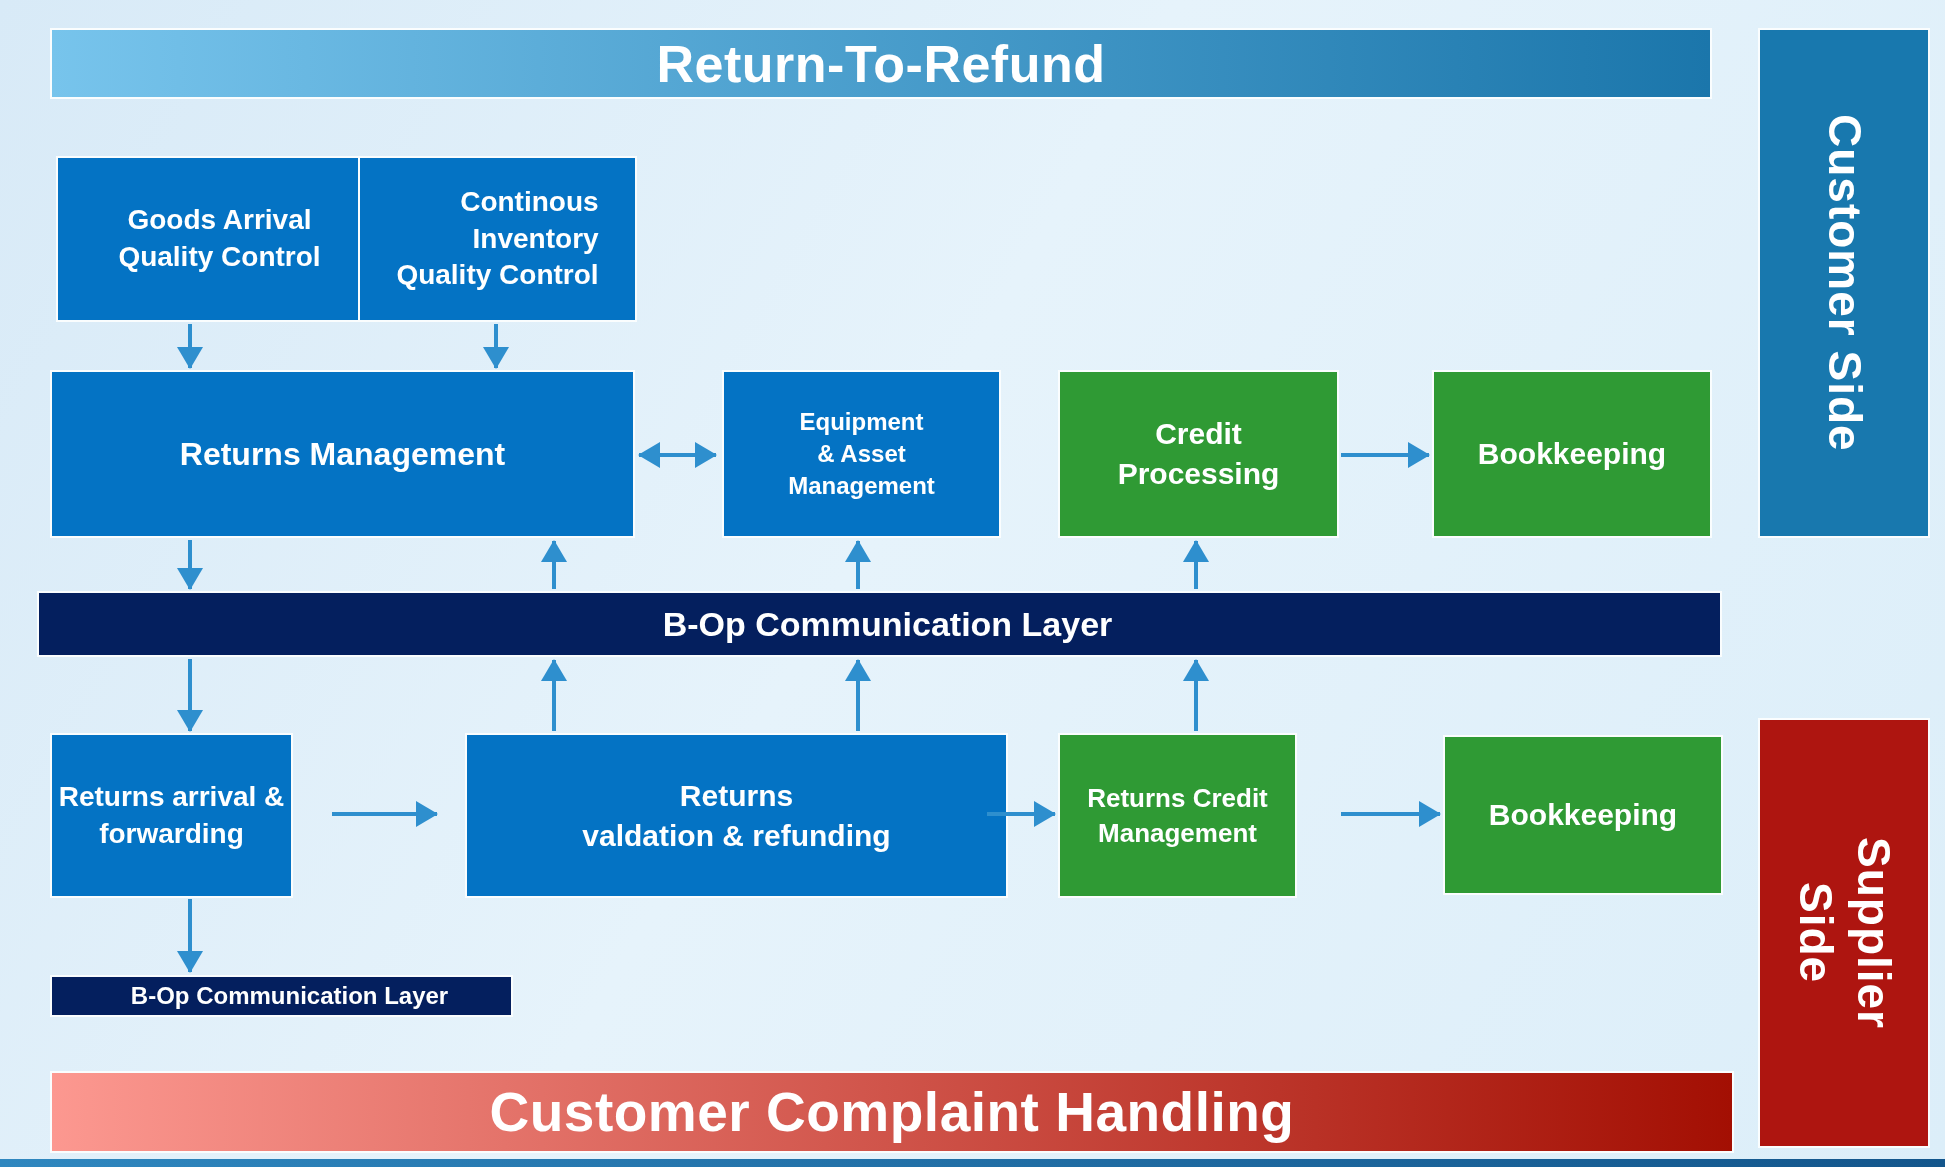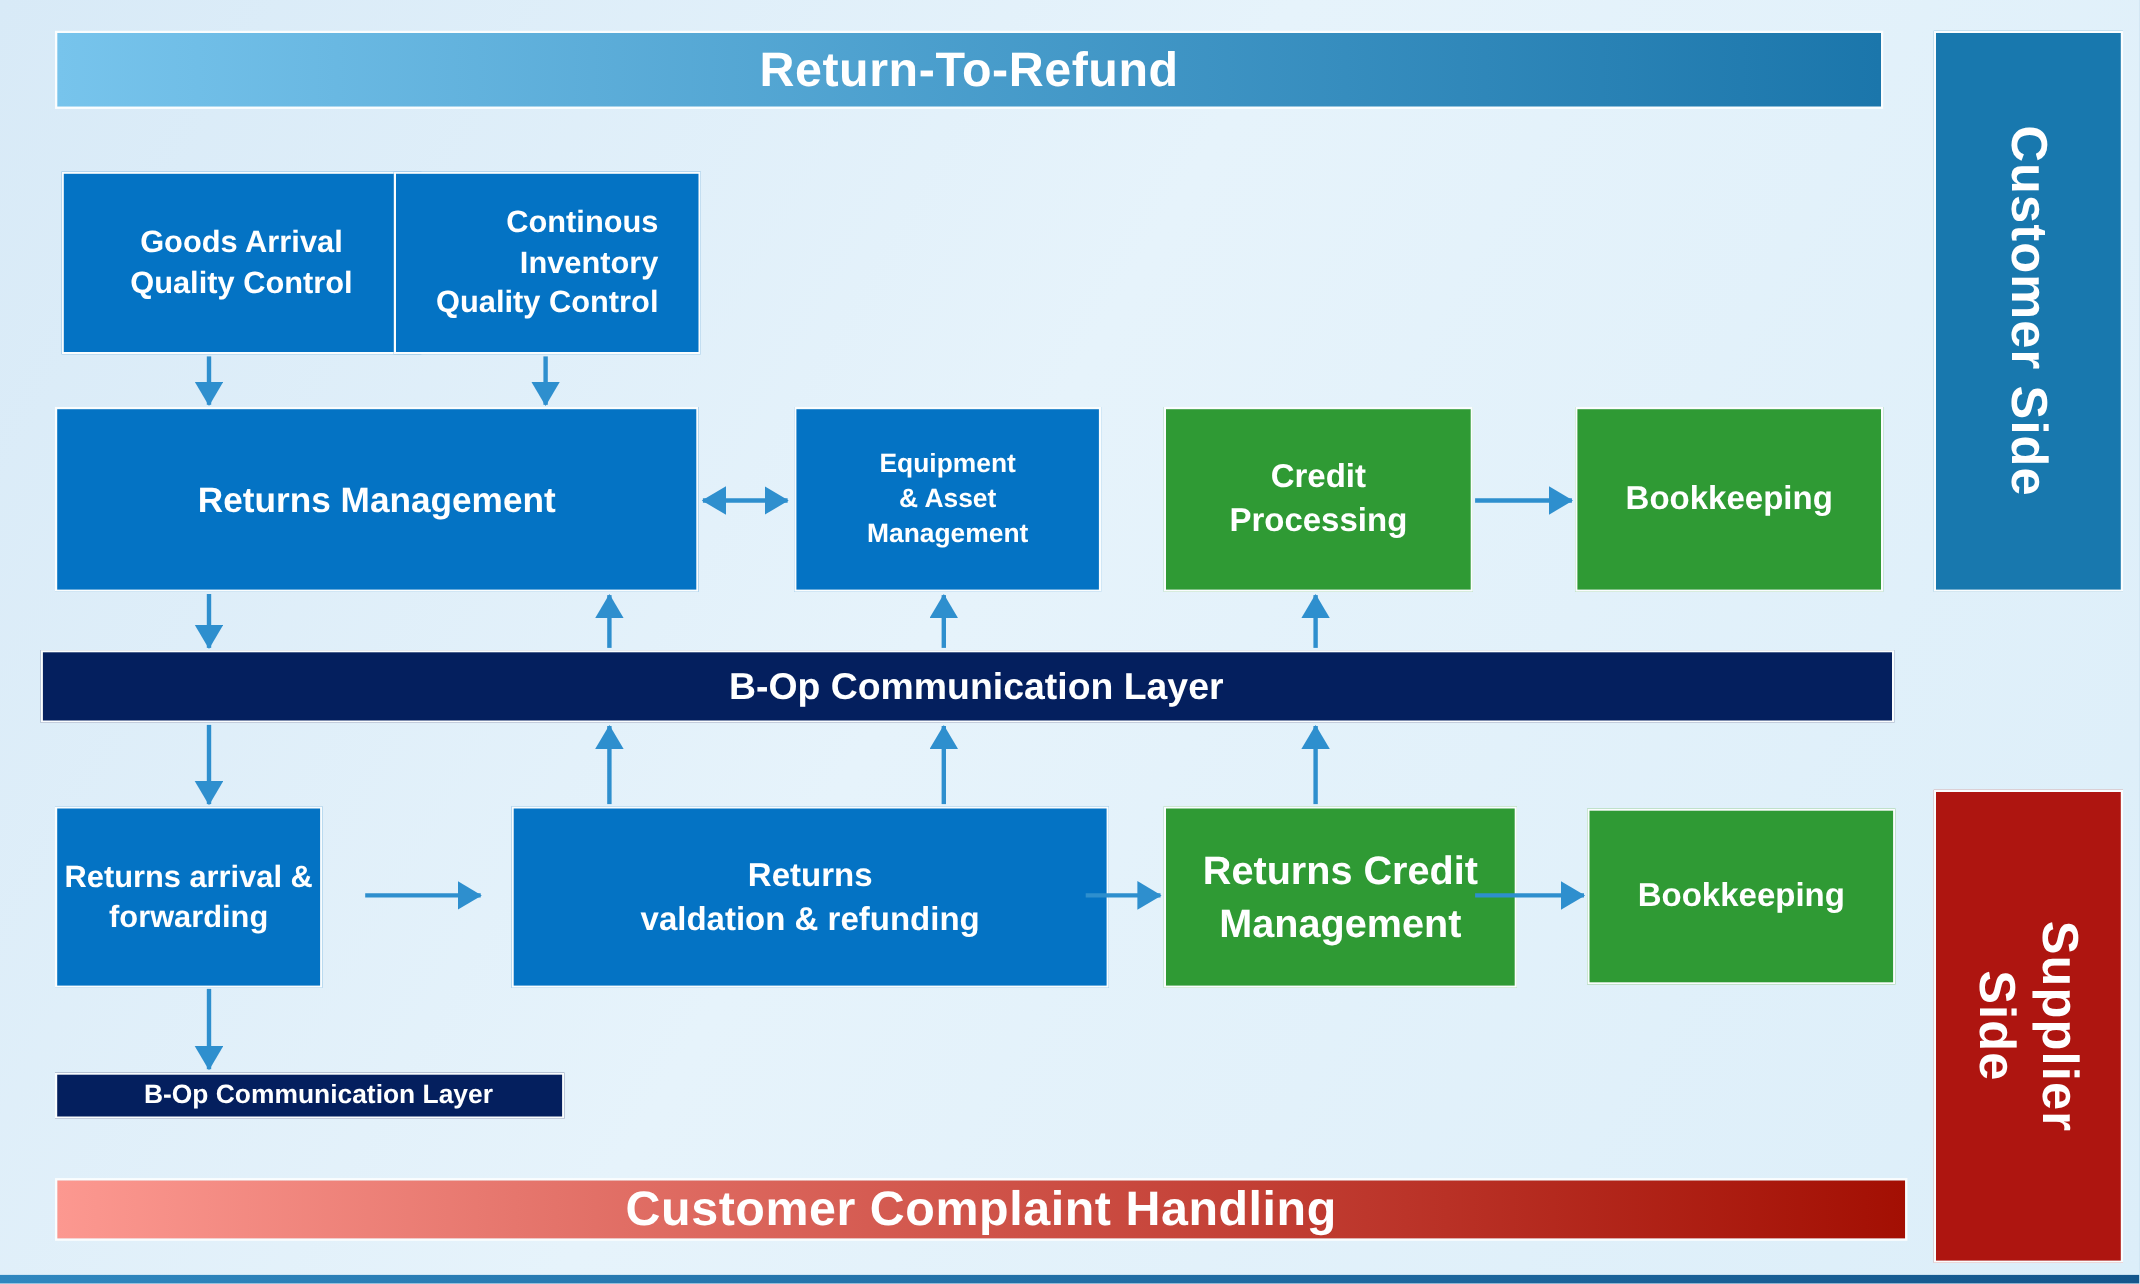--- a/index.html
+++ b/index.html
@@ -11,26 +11,26 @@
   
   .band,.node,.banner{
     position:absolute;box-sizing:border-box;
     border:2px solid #fafdfe;
     display:flex;align-items:center;justify-content:center;
     color:#ffffff;font-weight:700;
   }
   .header-bar{
     left:50px;top:28px;width:1662px;height:71px;
     background:linear-gradient(90deg,var(--header-gradient-start,#77C4EC) 0%,var(--header-gradient-end,#1B76AB) 100%);
-    font-size:44px;letter-spacing:0.5px;
+    font-size:52px;letter-spacing:0.5px;
   }
   .complaint-bar{
-    left:50px;top:1071px;width:1684px;height:57px;
+    left:50px;top:1071px;width:1684px;height:82px;
     background:linear-gradient(90deg,var(--complaint-gradient-start,#FC9890) 0%,var(--complaint-gradient-end,#A30F03) 100%);
-    font-size:44px;letter-spacing:0.5px;
+    font-size:55px;letter-spacing:0.5px;
   }
   .navybar{background:var(--bar-navy,#041F5E);padding-left:16px;}
   .bop-main{left:37px;top:591px;width:1685px;height:66px;font-size:34px;}
   .bop-small{left:50px;top:975px;width:463px;height:42px;font-size:24px;}
   .node{font-size:28px;line-height:1.32;text-align:center;}
   .node .label{white-space:pre-line;}
   .blue{background:var(--box-blue,#0473C4);}
   .green{background:var(--box-green,#2F9A34);}
   .banner.customer{left:1758px;top:28px;width:172px;height:510px;background:var(--banner-blue,#1878AE);}
   .banner.supplier{left:1758px;top:718px;width:172px;height:430px;background:var(--banner-red,#AE1510);}
@@ -92,21 +92,21 @@
   </div>
 
   <div class="node blue" style="left:50px;top:733px;width:243px;height:165px;">
     <span class="label">Returns arrival &amp;
 forwarding</span>
   </div>
   <div class="node blue" style="left:443px;top:733px;width:543px;height:165px;font-size:30px;margin-left:22px;">
     <span class="label">Returns
 valdation &amp; refunding</span>
   </div>
-  <div class="node green" style="left:1058px;top:733px;width:321px;height:165px;font-size:36px;">
+  <div class="node green" style="left:1058px;top:733px;width:239px;height:165px;font-size:26px;">
     <span class="label">Returns Credit
 Management</span>
   </div>
   <div class="node green" style="left:1443px;top:735px;width:280px;height:160px;font-size:30px;">
     <span class="label">Bookkeeping</span>
   </div>
 
   <div class="band navybar bop-small">
     <span>B-Op Communication Layer</span>
   </div>

